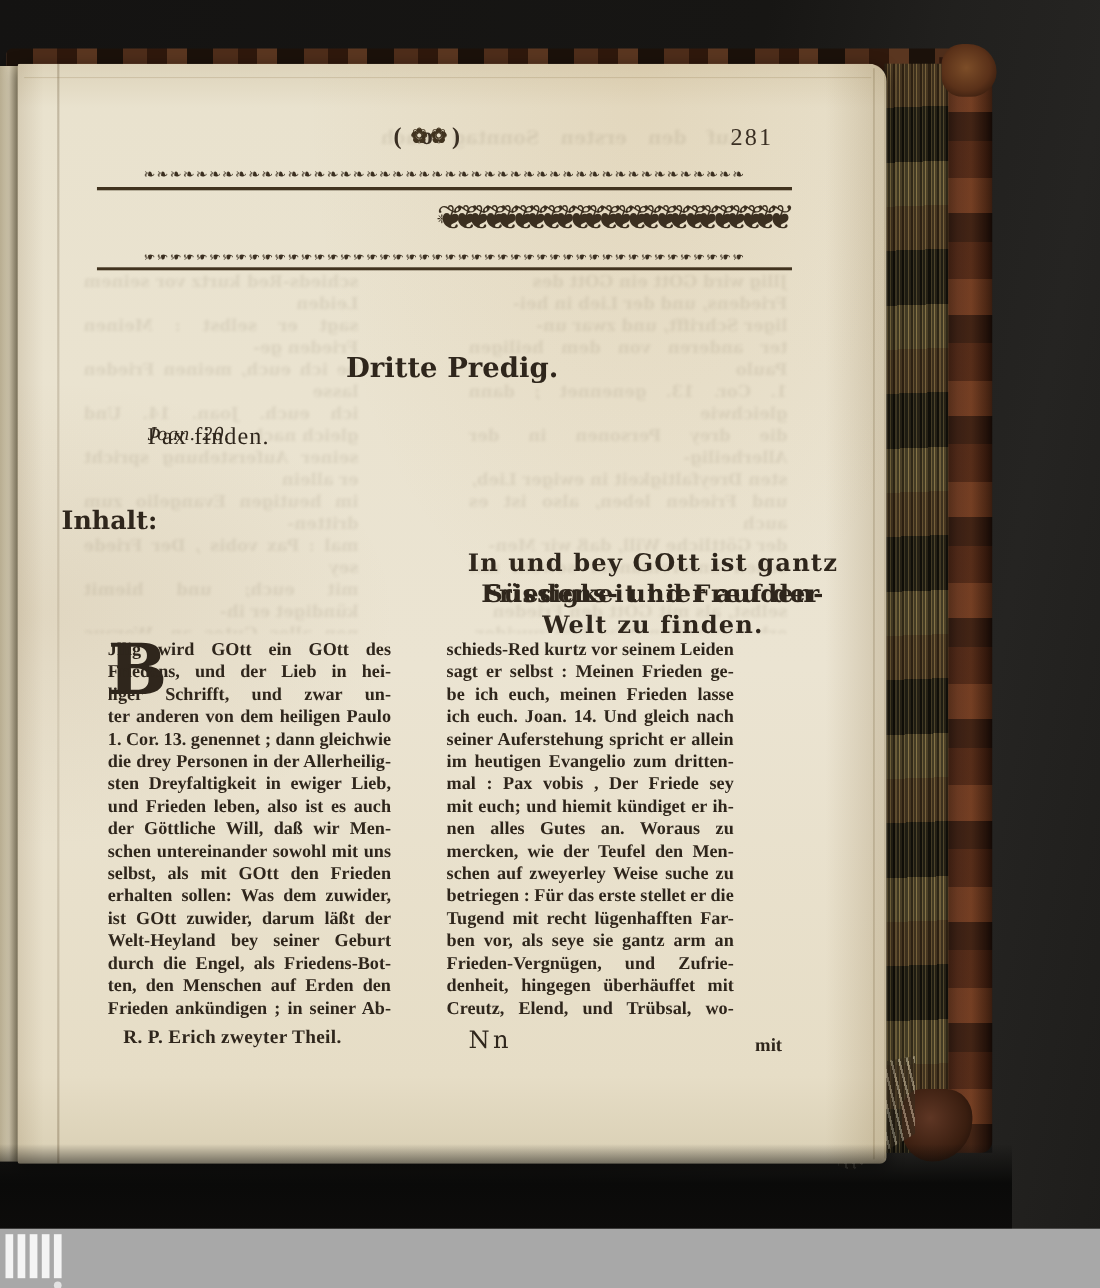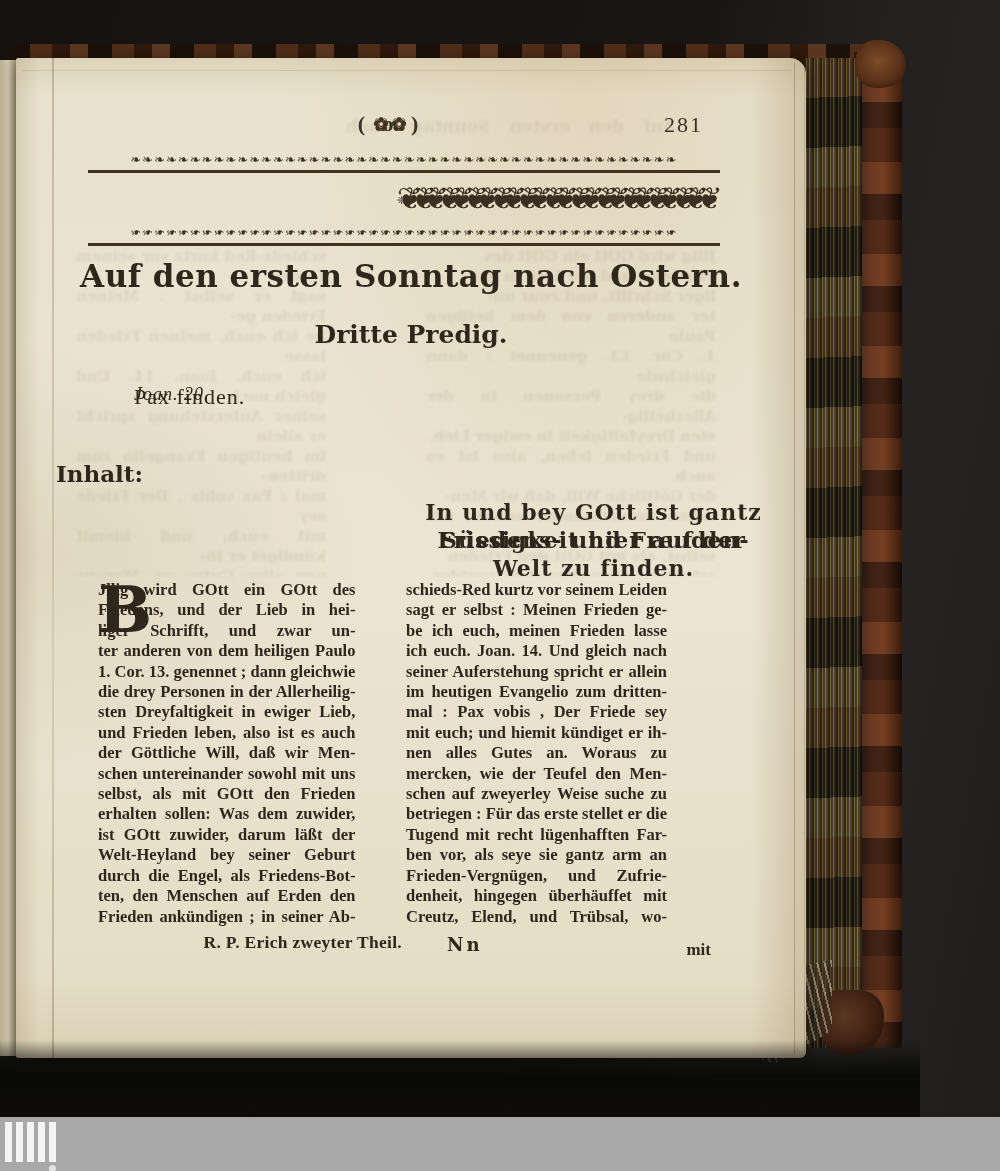--- a/index.html
+++ b/index.html
@@ -77,23 +77,23 @@
   .summary{left:30px;top:440px;width:730px;text-align:center;font-weight:bold;font-size:22px;
     line-height:28px;letter-spacing:1px;z-index:6;}
 
   .col{top:522px;height:352px;font-family:"Liberation Serif",serif;font-weight:bold;font-size:16.5px;
     line-height:20.4px;text-align:justify;text-align-last:justify;z-index:6;overflow:hidden;}
   .col-left{left:82px;width:303px;}
   .col-right{left:390px;width:305px;}
   .colText{white-space:pre-line;}
   .dropcap{float:left;width:62px;height:58px;font-family:"DejaVu Serif",serif;font-weight:bold;
     font-size:64px;line-height:54px;margin:3px 6px 0 0;text-align:left;}
-  .vol-sig{left:96px;top:874px;width:290px;text-align:right;font-family:"Liberation Serif",serif;
+  .vol-sig{left:96px;top:874px;width:290px;text-align:left;font-family:"Liberation Serif",serif;
     font-weight:bold;font-size:17.5px;letter-spacing:.3px;z-index:6;}
-  .quire-sig{left:410px;top:876px;font-weight:bold;font-size:18px;letter-spacing:3px;z-index:6;margin-left:21px;}
+  .quire-sig{left:410px;top:876px;font-weight:normal;font-size:22px;letter-spacing:3px;z-index:6;}
   .catchword{left:595px;top:882px;width:100px;text-align:right;font-family:"Liberation Serif",serif;
     font-weight:bold;font-size:17px;z-index:6;}
 
   
   .footer-band{left:0;top:1117px;width:1000px;height:54px;background:#a8a8a8;z-index:10;}
   .lbar{top:5px;width:7px;height:40px;background:#f4f4f4;}
   .lbar.b1{left:5px}.lbar.b2{left:16px}.lbar.b3{left:27px}.lbar.b4{left:38px}.lbar.b5{left:49px}
   .ldot{left:49px;top:48px;width:7px;height:7px;border-radius:50%;background:#e2e2e2;}
   .libname{left:64px;top:4px;width:260px;font-family:"Liberation Sans",sans-serif;font-weight:bold;
     font-size:13px;line-height:15.5px;letter-spacing:.4px;color:#f0f0f0;}
@@ -160,21 +160,20 @@
       <span class="orn">✿❁</span>
     </div>
     <div class="page-num">281</div>
 
     <div class="band">
       <div class="row-top">❧❧❧❧❧❧❧❧❧❧❧❧❧❧❧❧❧❧❧❧❧❧❧❧❧❧❧❧❧❧❧❧❧❧❧❧❧❧❧❧❧❧❧❧❧❧</div>
       <div class="row-mid"><span>❦❦❦❦❦❦❦❦❦❦❦❦</span><span class="center-mark">❈❈❈</span><span>❦❦❦❦❦❦❦❦❦❦❦❦</span></div>
       <div class="row-bot">❧❧❧❧❧❧❧❧❧❧❧❧❧❧❧❧❧❧❧❧❧❧❧❧❧❧❧❧❧❧❧❧❧❧❧❧❧❧❧❧❧❧❧❧❧❧</div>
     </div>
 
-    <div class="title">Auf den ersten Sonntag nach Ostern.</div>
     <div class="subtitle">Dritte Predig.</div>
 
     <div class="verse-line">
       <span>Pax finden.</span>
       <span class="ref">Joan. 20.</span>
     </div>
 
     <div class="inhalt">Inhalt:</div>
     <div class="summary">
         <span>In und bey GOtt ist gantz Friedens- und Freuden-</span>

